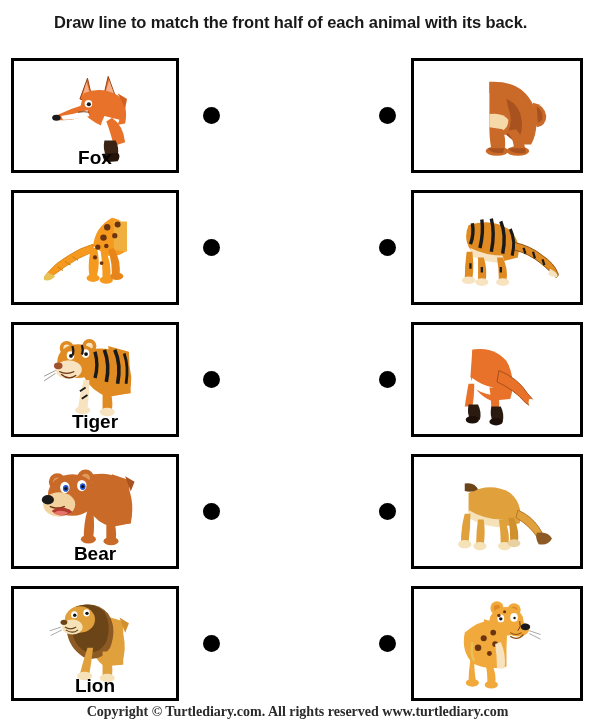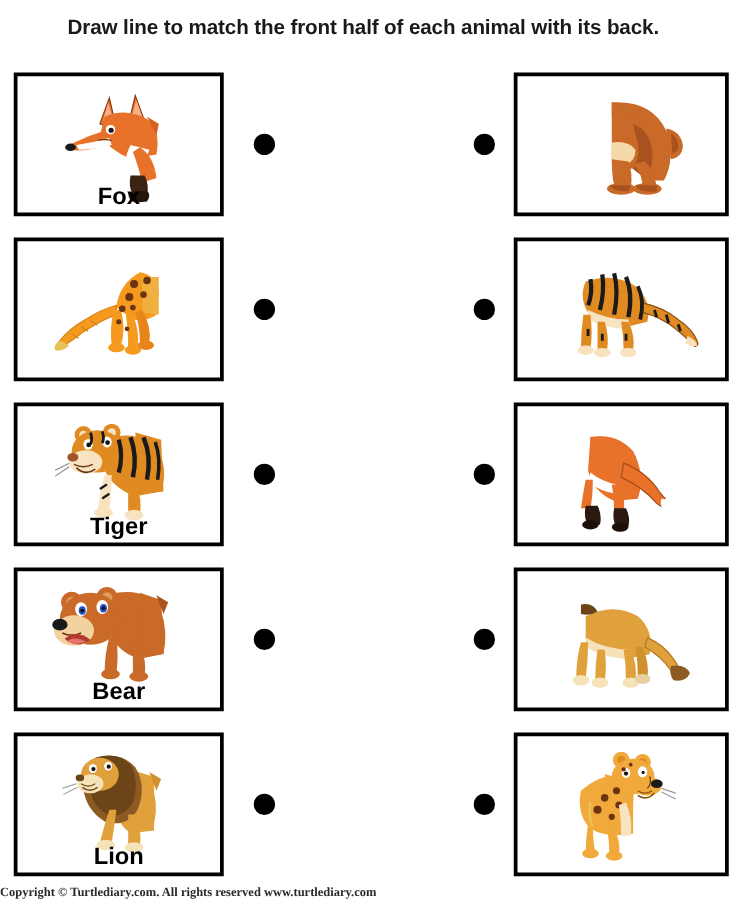--- a/index.html
+++ b/index.html
@@ -101,22 +101,22 @@
     top: 49px;
   }
   .dot.left-dot { left: 203px; }
   .dot.right-dot { left: 379px; }
 
   .footer {
     position: absolute;
     left: 0;
     right: 0;
     bottom: 5px;
-    text-align: left;
-    font-size: 10px;
+    text-align: center;
+    font-size: 14px;
     color: #2a2a2a;
     font-family: "Liberation Serif", serif;
     font-weight: bold;
   }
 </style>
 </head>
 <body>
 
 <div class="sheet">
 

